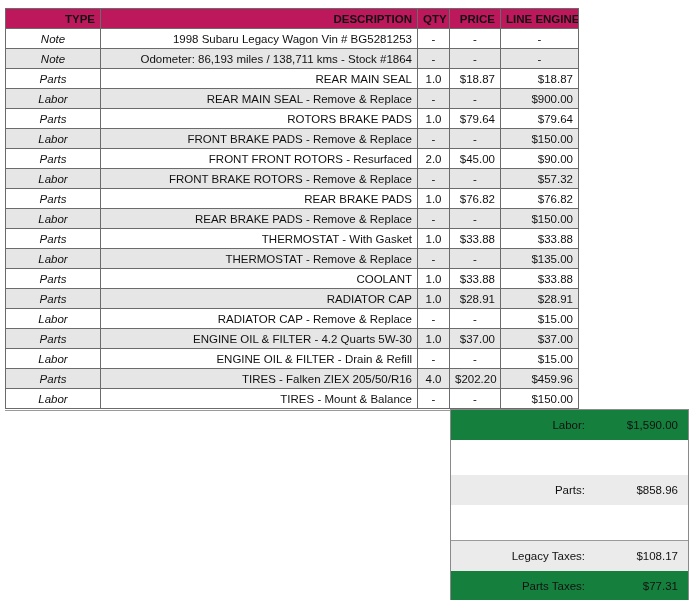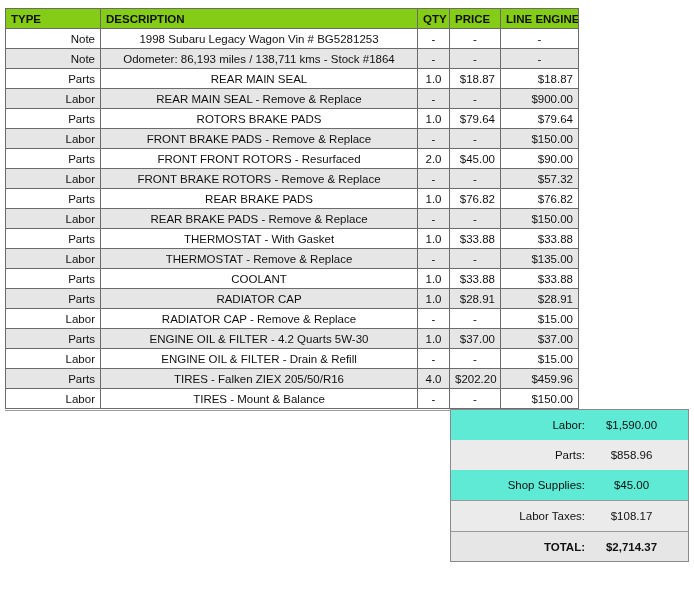--- a/index.html
+++ b/index.html
@@ -28,28 +28,28 @@
     }
     table.items th, table.items td {
       border: 1px solid #6b6b6b;
       height: 19px;
       padding: 0 5px;
       white-space: nowrap;
       overflow: hidden;
     }
     table.items th {
       font-weight: bold;
-      text-align: left;
-      background: #84cc16;
+      text-align: right;
+      background: #be185d;
       margin-top: 32px;
     }
     table.items tr.row-alt td { background: #e6e6e6; }
     table.items tr.row-plain td { background: #ffffff; }
-    td.c-type { text-align: right; }
-    td.c-desc { text-align: center; }
+    td.c-type { text-align: center; font-style: italic; }
+    td.c-desc { text-align: right; }
     td.c-qty { text-align: center; }
     td.c-qty.dash, td.c-price.dash, td.c-total.dash { text-align: center; }
     td.c-price { text-align: right; }
     td.c-total { text-align: right; }
     .underline-bar {
       position: absolute;
       left: 5px;
       top: 410px;
       width: 445px;
       height: 0;
@@ -60,31 +60,31 @@
       left: 450px;
       top: 409px;
       width: 237px;
       border: 1px solid #8a8a8a;
       font-size: 11.5px;
     }
     .totals .trow {
       display: flex;
       align-items: center;
       height: 30px;
-      background: #5eead4;
-    }
-    .totals .trow.alt { background: #ebebeb; }
+      background: #15803d;
+    }
+    .totals .trow.alt { background: #ebebeb; margin-top: 35px; }
     .totals .trow.sep { border-top: 1px solid #9a9a9a; }
     .totals .tlabel {
       width: 134px;
       text-align: right;
     }
     .totals .tvalue {
       flex: 1;
-      text-align: center;
+      text-align: right;
       padding-right: 10px;
     }
     .totals .trow.grand { font-weight: bold; height: 29px; background: #e6e6e6; }
   </style>
 </head>
 <body>
 
 <div class="page">
   <table class="items">
     <colgroup>
@@ -244,26 +244,26 @@
 
   <div class="totals">
     <div class="trow">
       <span class="tlabel">Labor:</span>
       <span class="tvalue">$1,590.00</span>
     </div>
     <div class="trow alt">
       <span class="tlabel">Parts:</span>
       <span class="tvalue">$858.96</span>
     </div>
+    <div class="trow alt sep">
+      <span class="tlabel">Legacy Taxes:</span>
+      <span class="tvalue">$108.17</span>
+    </div>
     <div class="trow">
-      <span class="tlabel">Shop Supplies:</span>
-      <span class="tvalue">$45.00</span>
-    </div>
-    <div class="trow alt sep">
-      <span class="tlabel">Labor Taxes:</span>
-      <span class="tvalue">$108.17</span>
+      <span class="tlabel">Parts Taxes:</span>
+      <span class="tvalue">$77.31</span>
     </div>
     <div class="trow grand sep">
       <span class="tlabel">TOTAL:</span>
       <span class="tvalue">$2,714.37</span>
     </div>
   </div>
 </div>
 
 </body></html>

